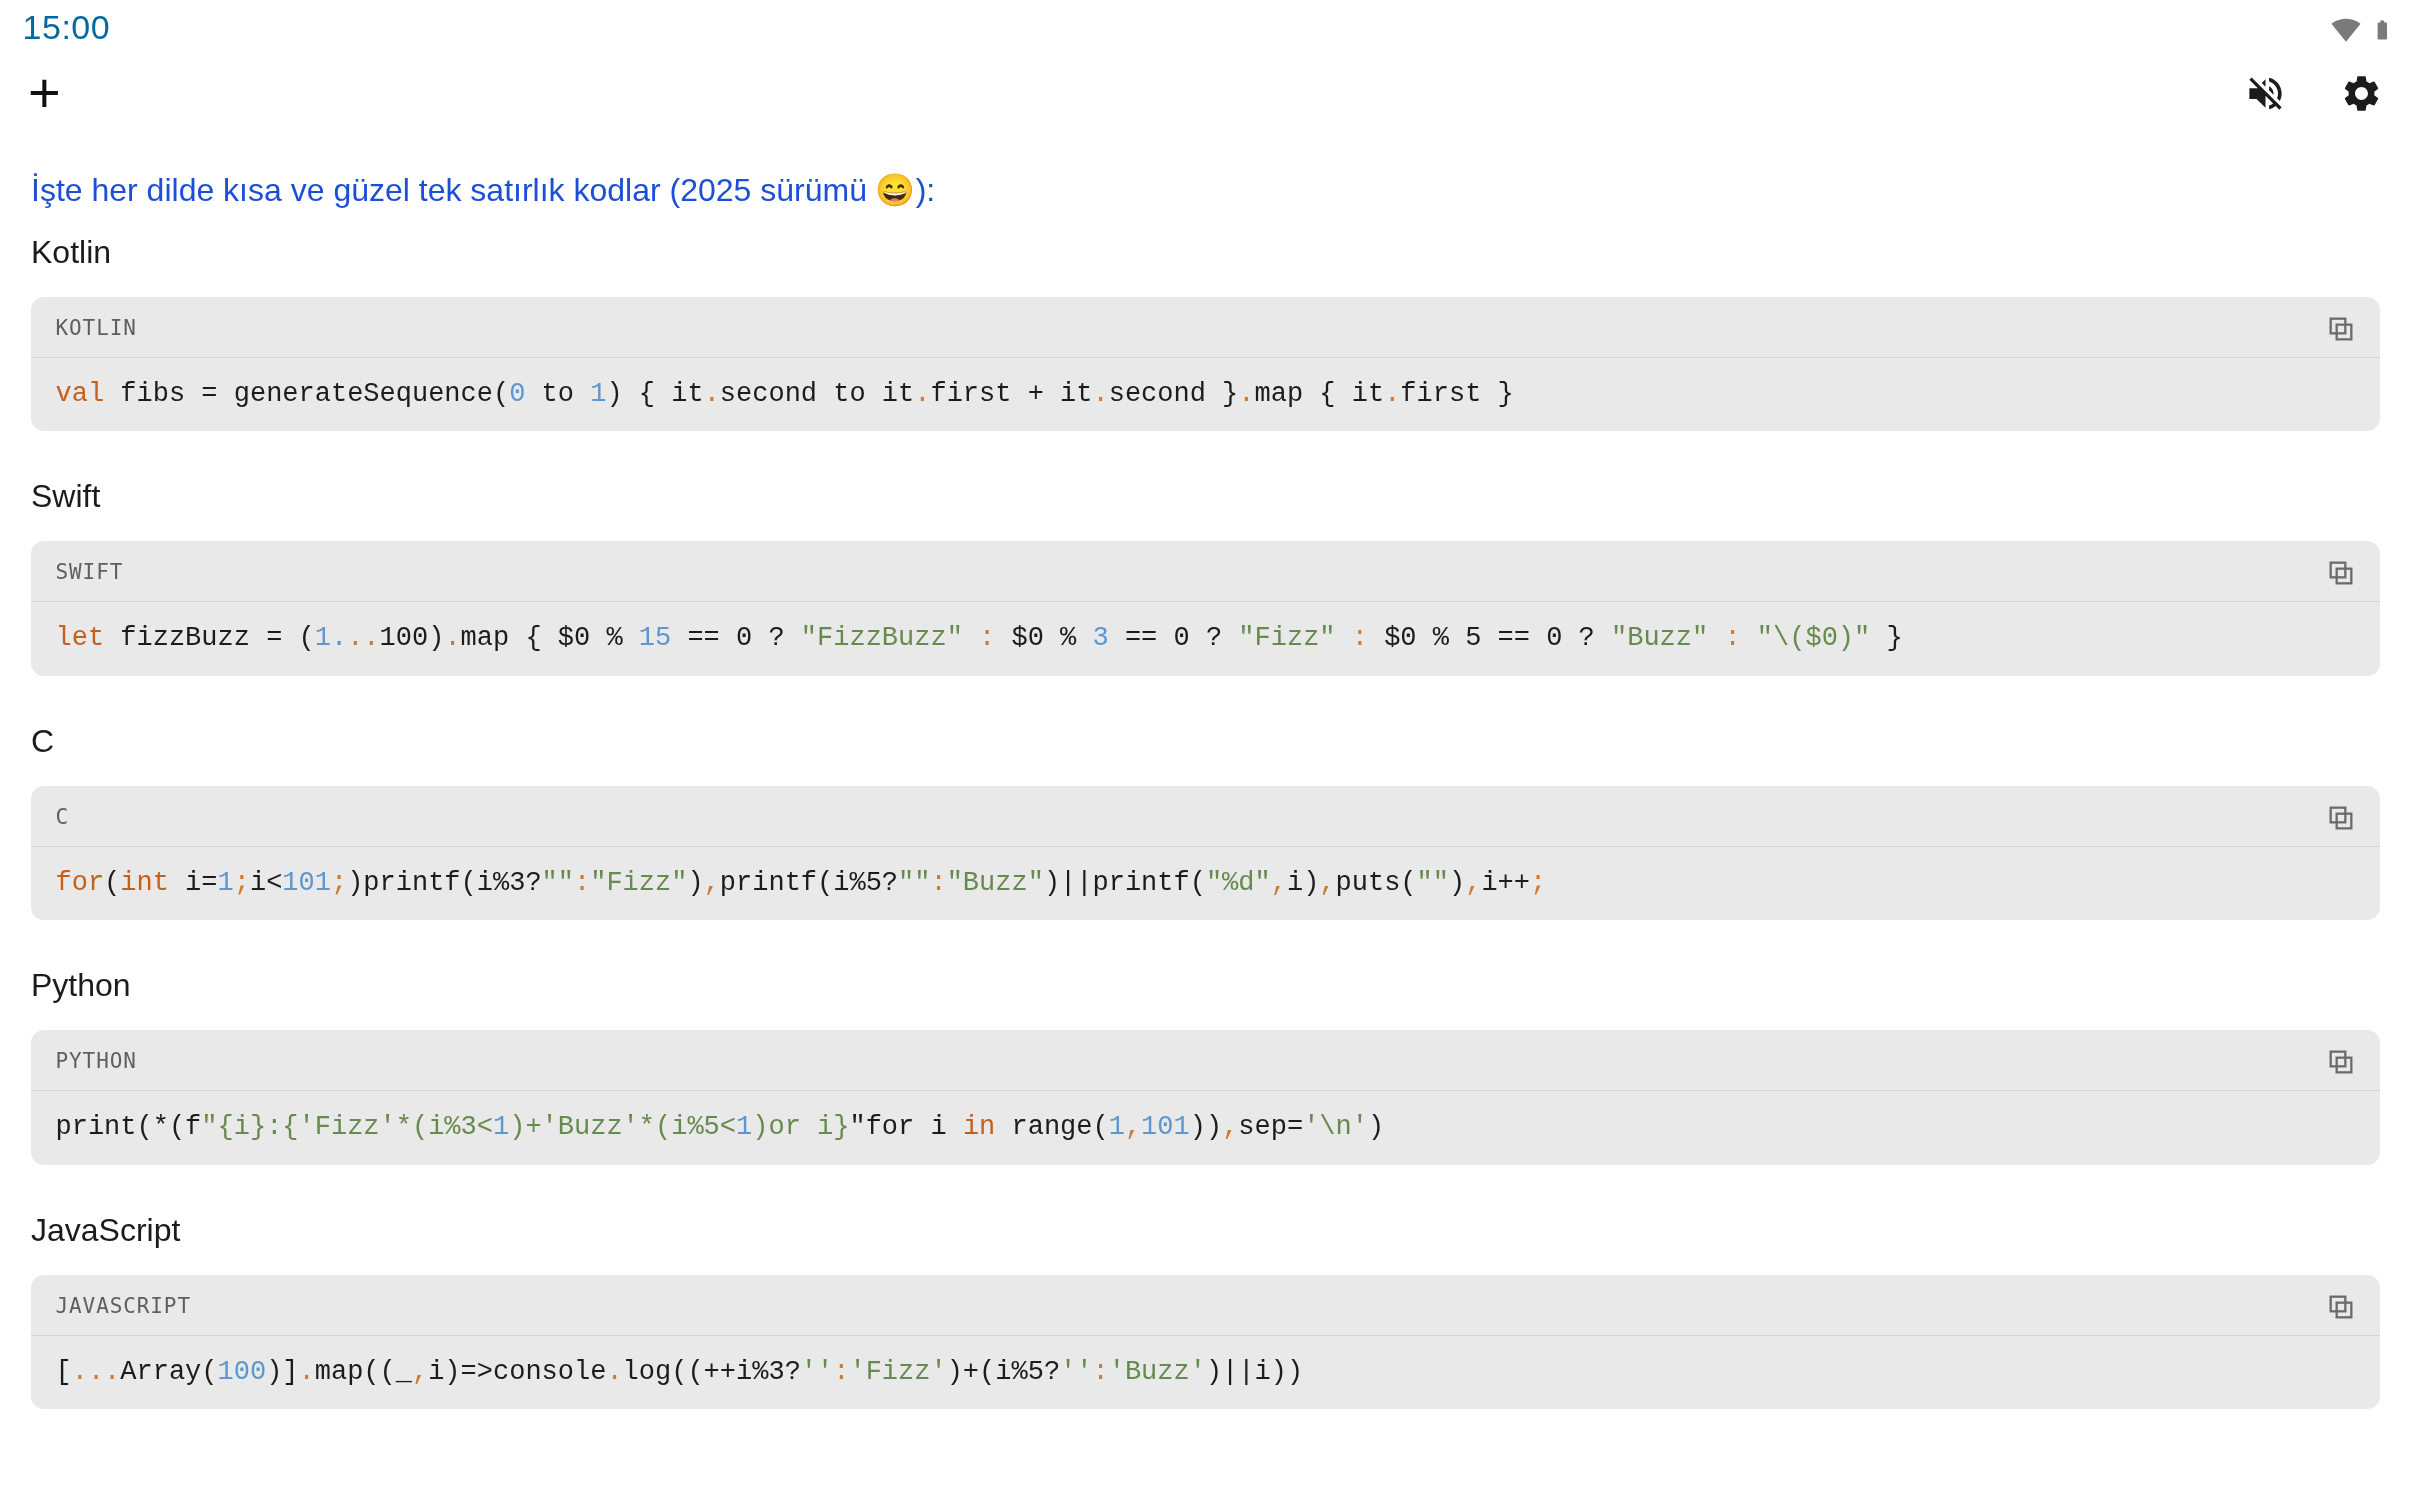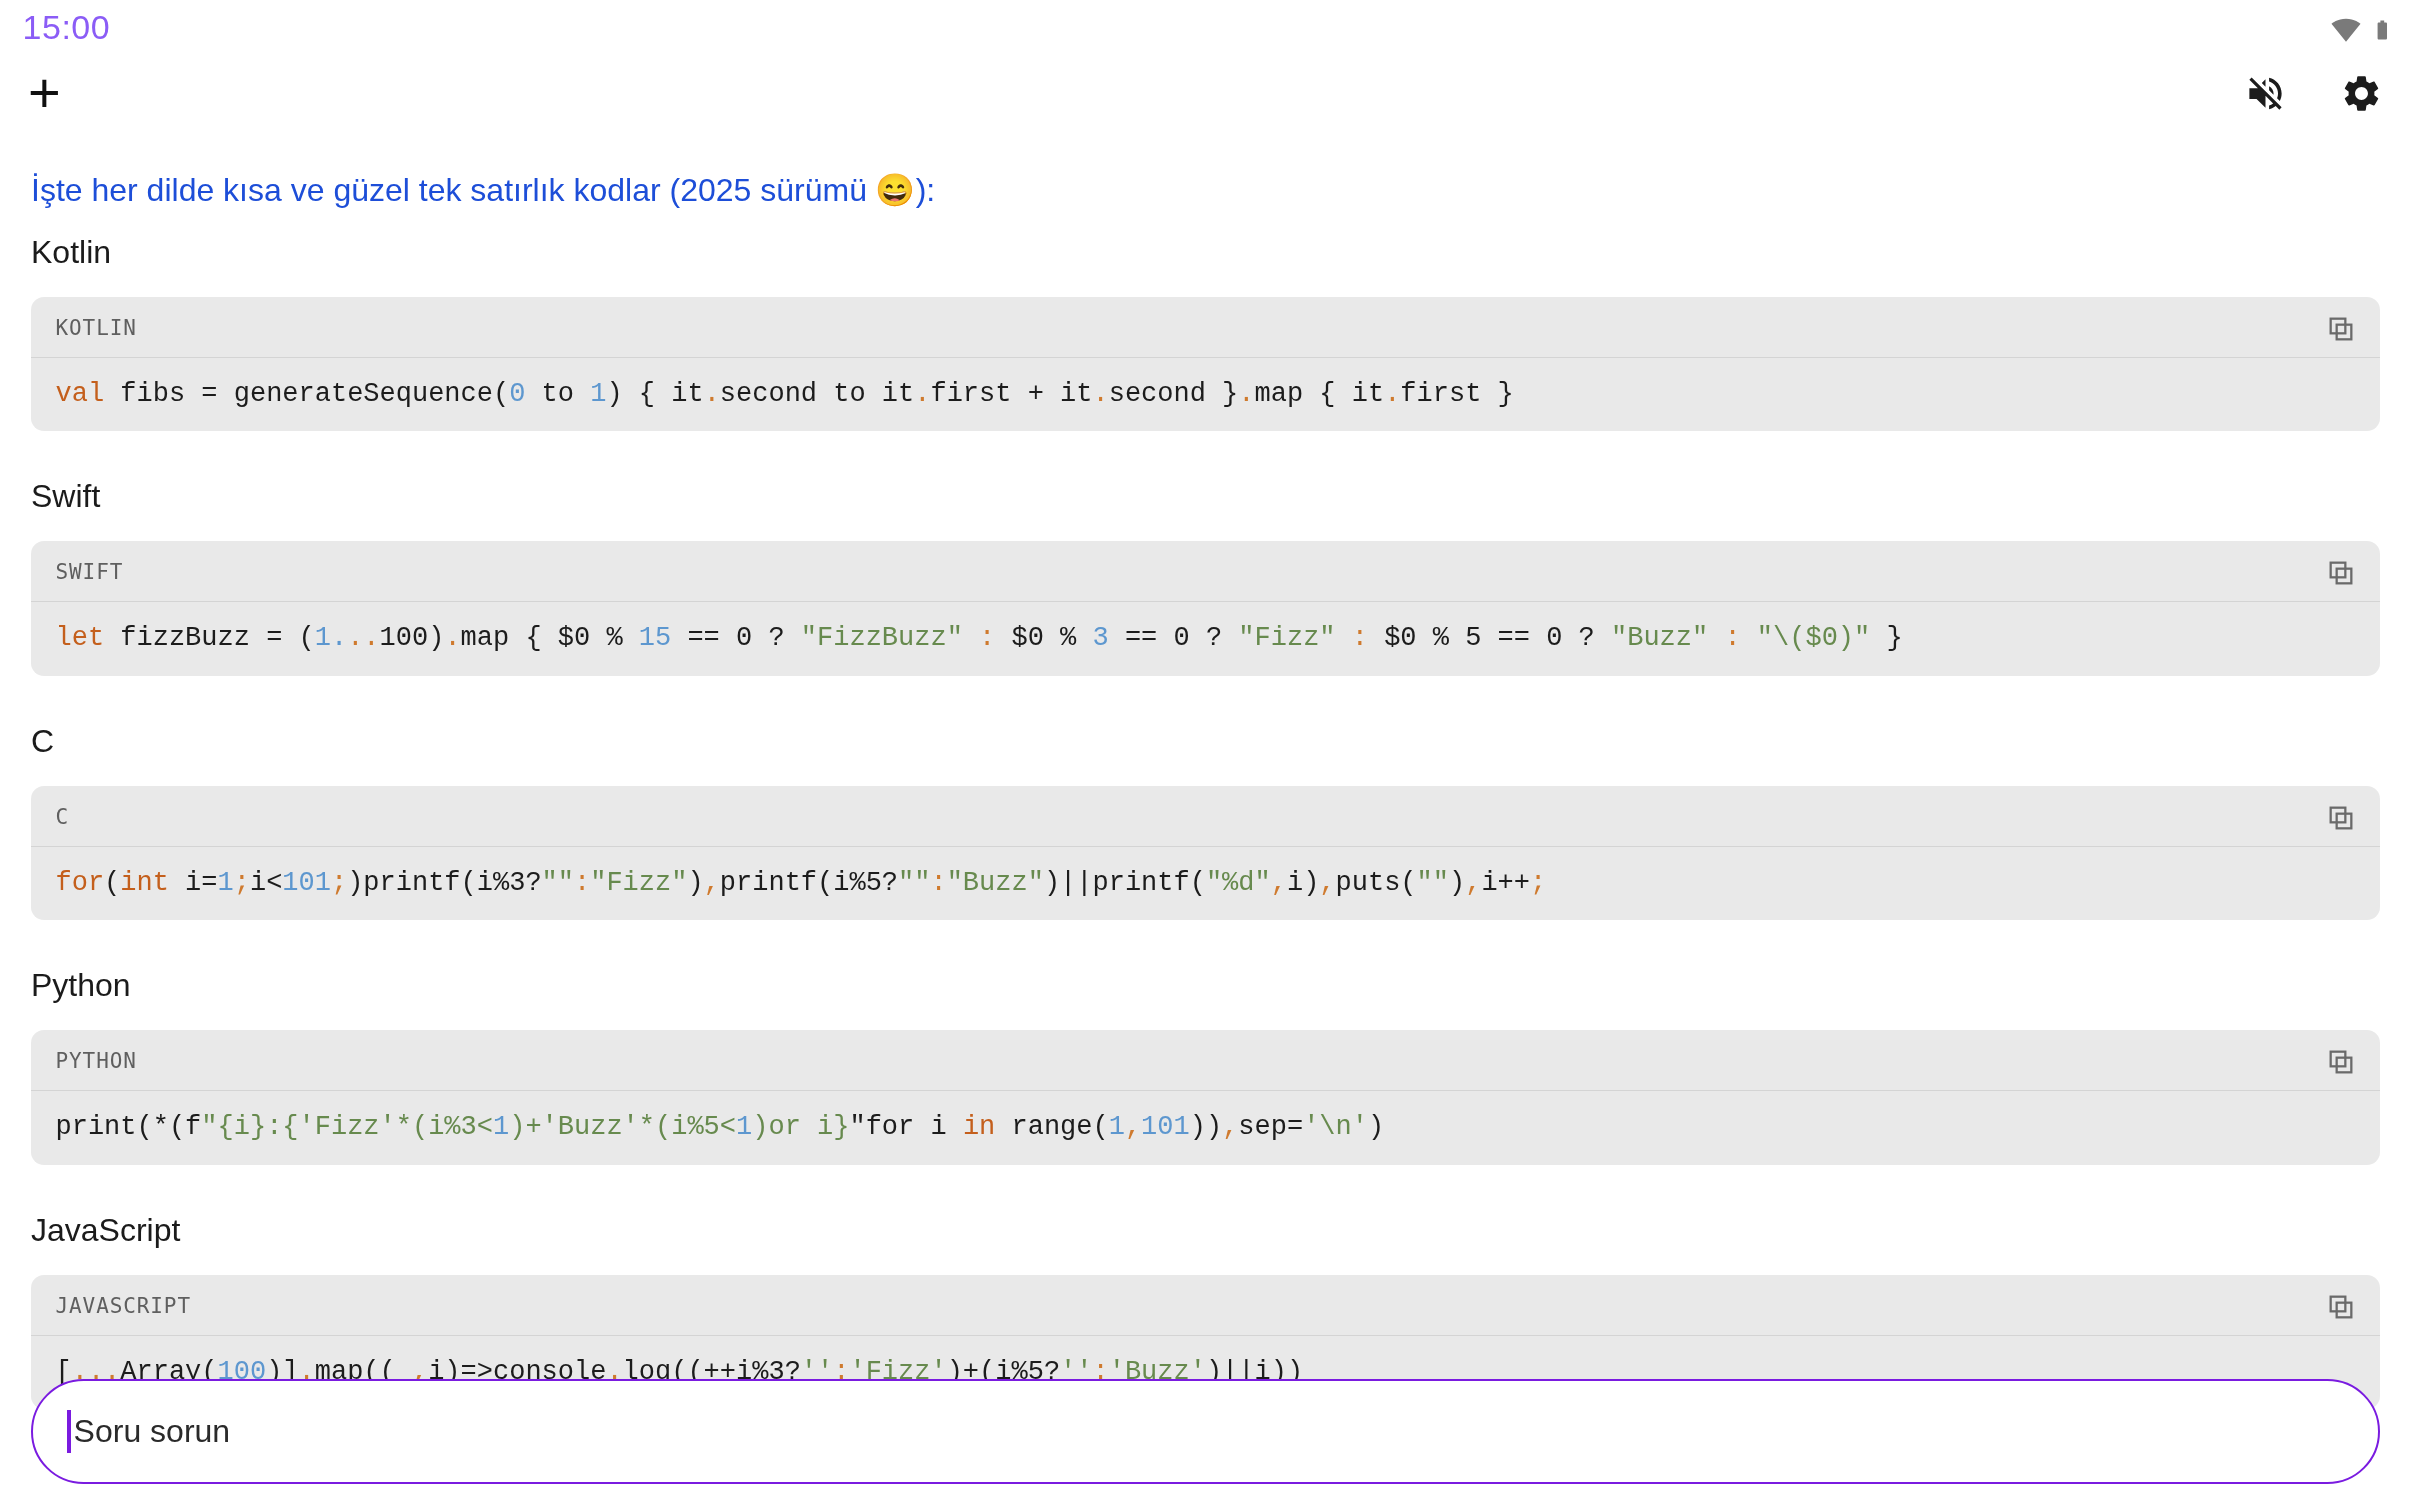--- a/index.html
+++ b/index.html
@@ -3,21 +3,21 @@
 <meta charset="utf-8">
 <style>
   * { margin:0; padding:0; box-sizing:border-box; }
   html,body { width:2411px; height:1507px; background:#ffffff; overflow:hidden;
               font-family:"Liberation Sans", sans-serif; }
   .screen { position:relative; width:2411px; height:1507px; }
 
   
   .status-bar { display:flex; justify-content:space-between; align-items:flex-start;
                 padding:7.5px 17px 0 22.6px; height:53px; }
-  .status-time { font-size:34px; color:#8b5cf6; letter-spacing:0.5px; }
+  .status-time { font-size:34px; color:#0369a1; letter-spacing:0.5px; }
   .status-icons { display:flex; align-items:center; gap:7.5px; padding-top:3.8px; }
 
   
   .toolbar { display:flex; justify-content:space-between; align-items:center;
              padding:7.5px 28px 0 28px; height:73px; }
   .plus-button { font-size:56px; font-weight:400; color:#111; line-height:56px;
                  background:none; border:none; cursor:pointer; }
   .toolbar-right { display:flex; align-items:center; gap:53px; }
   .icon-button { background:none; border:none; cursor:pointer; display:flex; }
 
@@ -164,21 +164,15 @@
                 <rect x="5" y="5" width="11" height="11"></rect>
                 <rect x="9.5" y="9.5" width="11" height="11"></rect>
               </svg>
           </button>
         </div>
         <div class="code-line"><span class="tok-p">[</span><span class="tok-o">...</span><span class="tok-p">Array(</span><span class="tok-n">100</span><span class="tok-p">)]</span><span class="tok-o">.</span><span class="tok-p">map((_</span><span class="tok-o">,</span><span class="tok-p">i)=&gt;console</span><span class="tok-o">.</span><span class="tok-p">log((++i%3?</span><span class="tok-s">''</span><span class="tok-o">:</span><span class="tok-s">'Fizz'</span><span class="tok-p">)+(i%5?</span><span class="tok-s">''</span><span class="tok-o">:</span><span class="tok-s">'Buzz'</span><span class="tok-p">)||i))</span></div>
       </div>
     </div>
   </div>
 
-  <div class="input-bar">
-    <div class="ask-input">
-      <span class="caret"></span>
-      <span class="ask-text">Soru sorun</span>
-    </div>
-  </div>
 
 </div>
 
 
 </body></html>

